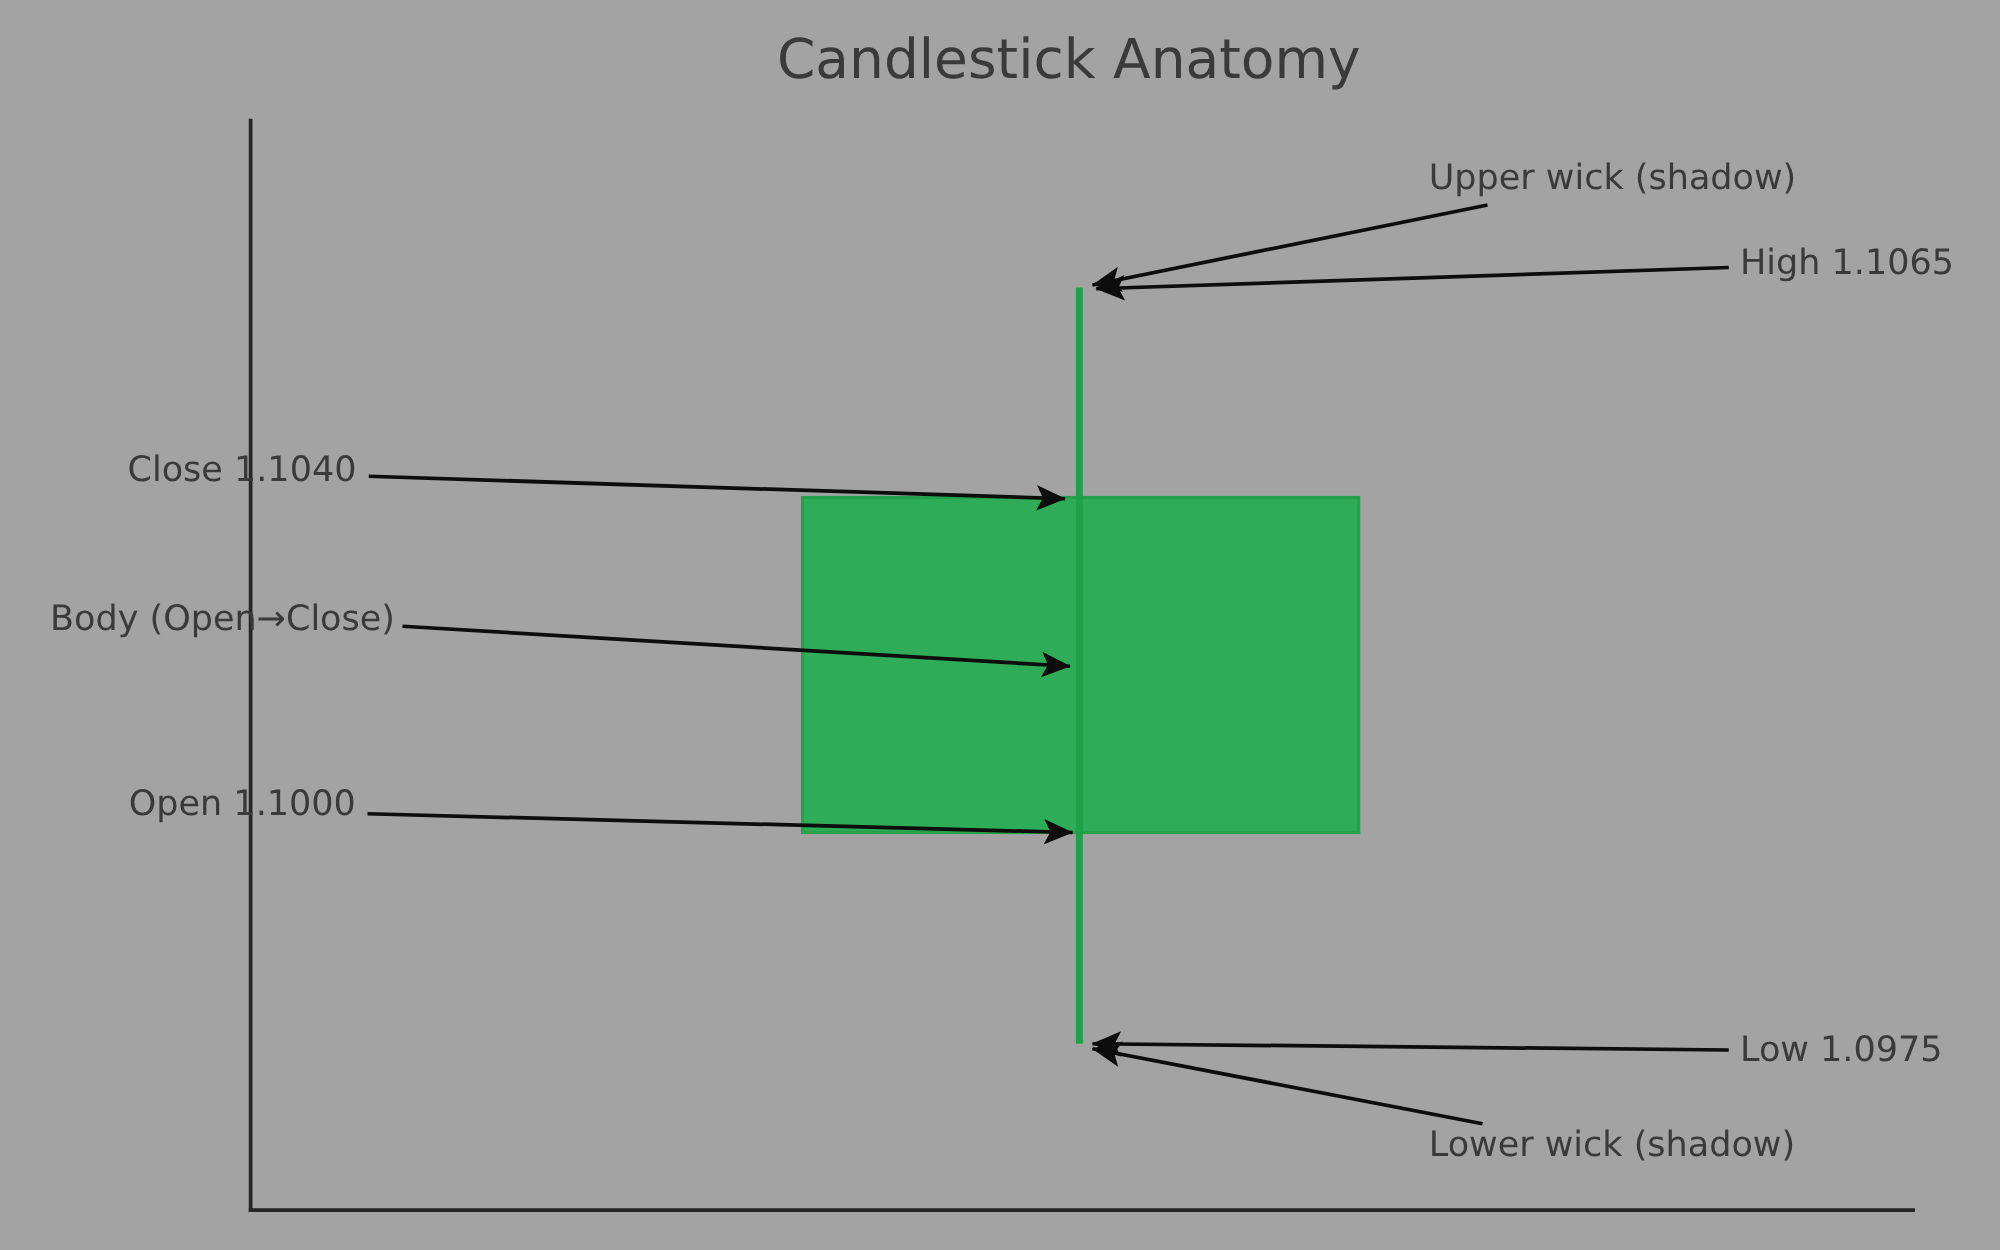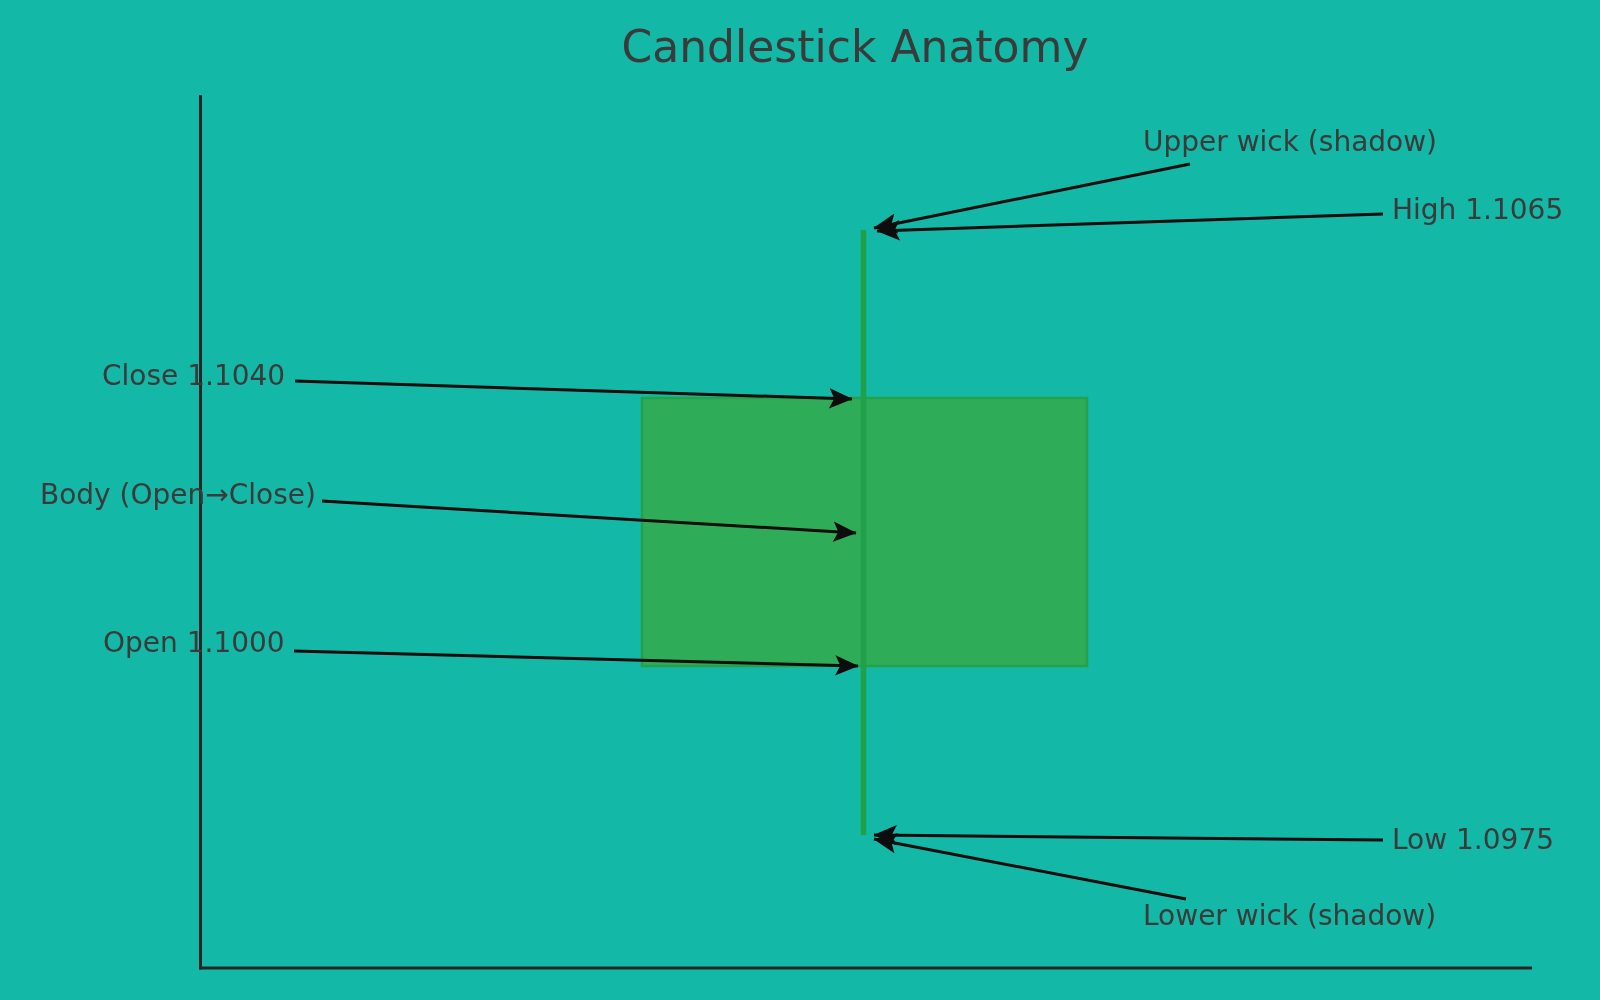--- a/index.html
+++ b/index.html
@@ -5,21 +5,21 @@
   html, body {
     margin: 0;
     padding: 0;
     background: #ffffff;
     font-family: "DejaVu Sans", "Liberation Sans", sans-serif;
   }
   .figure {
     position: relative;
     width: 1600px;
     height: 1000px;
-    background: #14b8a6;
+    background: #a3a3a3;
     overflow: hidden;
   }
   svg { display: block; }
   text {
     font-family: "DejaVu Sans", "Liberation Sans", sans-serif;
     fill: #3a3a3a;
   }
   .title-text { font-size: 44px; }
   .label-text { font-size: 28px; }
   .leader {

